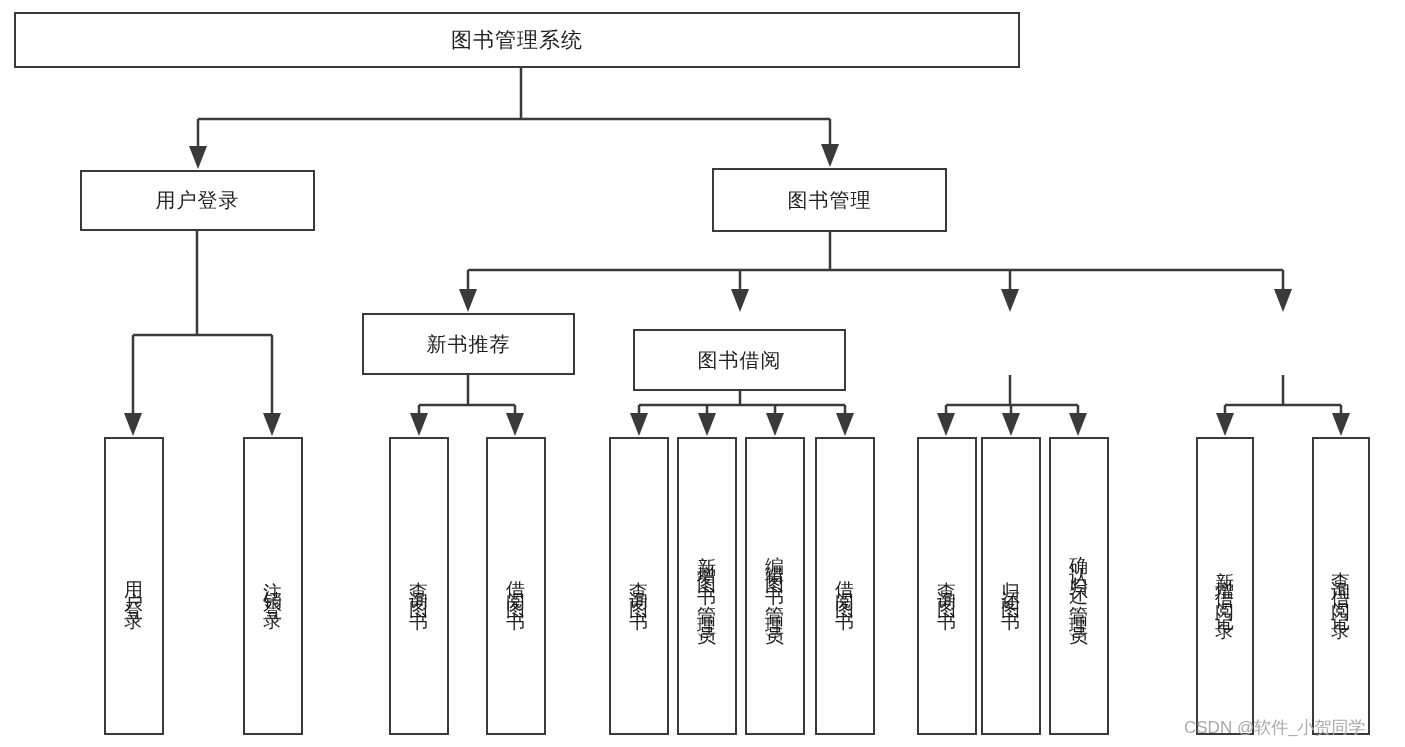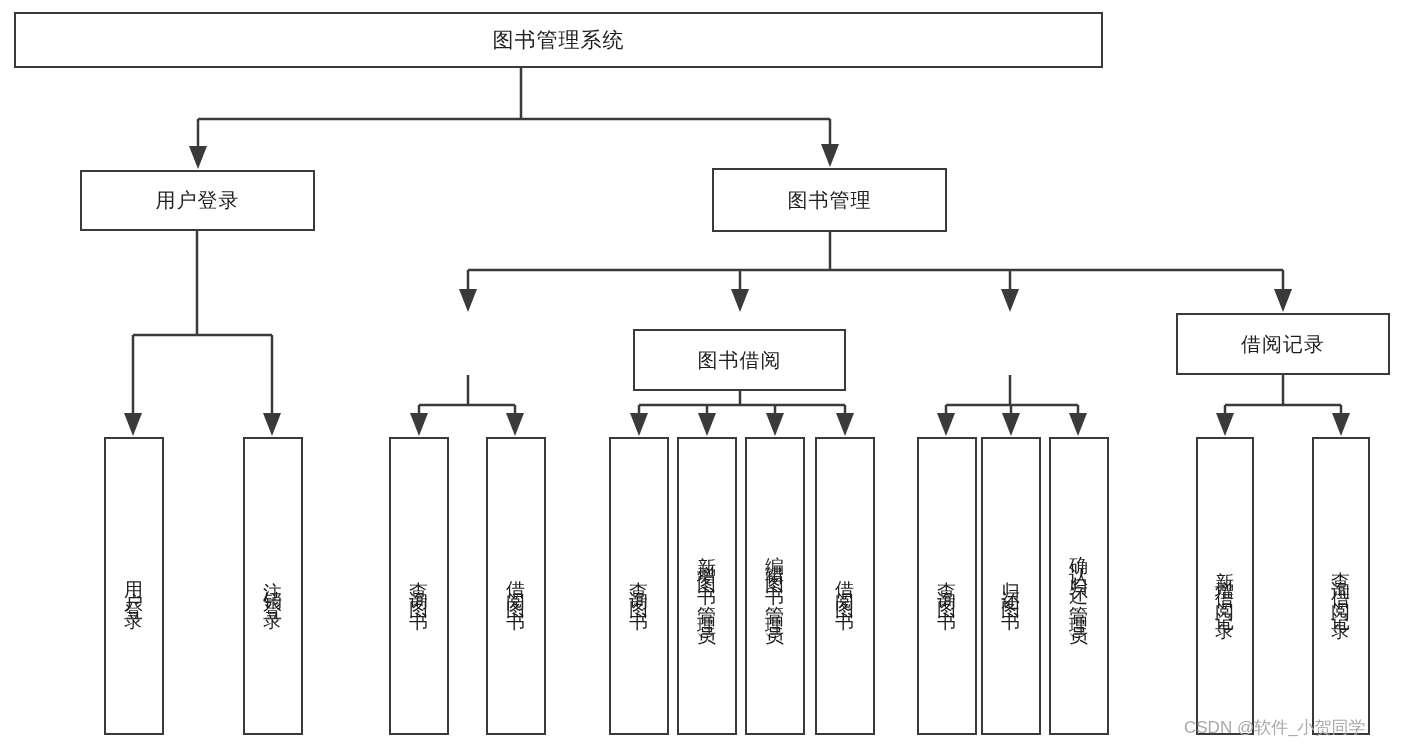--- a/index.html
+++ b/index.html
@@ -22,21 +22,21 @@
     box-sizing: border-box;
     border: 2.5px solid #3a3a3a;
     background: #ffffff;
     display: flex;
     align-items: center;
     justify-content: center;
     color: #1e1e1e;
     z-index: 2;
   }
   .hbox { font-size: 20px; letter-spacing: 1px; }
-  .root-box { left: 14px; top: 12px; width: 1089px; height: 56px; font-size: 21px; }
+  .root-box { left: 14px; top: 12px; width: 1006px; height: 56px; font-size: 21px; }
   .n-l2a { left: 80px;  top: 170px; width: 235px; height: 61px; }
   .n-l2b { left: 712px; top: 168px; width: 235px; height: 64px; justify-content: center; }
   .l3 { top: 313px; height: 62px; }
   .n-l3a { left: 362px;  width: 213px; }
   .n-l3b { left: 633px;  width: 213px; margin-top: 16px; }
   .n-l3c { left: 903px;  width: 213px; }
   .n-l3d { left: 1176px; width: 214px; }
   .leaf {
     top: 437px; height: 298px; width: 60px;
     writing-mode: vertical-rl;
@@ -109,25 +109,25 @@
     <span>图书管理系统</span>
   </div>
 
   <div class="box hbox n-l2a">
     <span>用户登录</span>
   </div>
   <div class="box hbox n-l2b">
     <span>图书管理</span>
   </div>
 
+  <div class="box hbox l3 n-l3a">
+    <span>新书推荐</span>
+  </div>
   <div class="box hbox l3 n-l3b">
     <span>图书借阅</span>
-  </div>
-  <div class="box hbox l3 n-l3d">
-    <span>借阅记录</span>
   </div>
 
   <div class="box leaf lf1">
     <span>用户登录</span>
   </div>
   <div class="box leaf lf2">
     <span>注销登录</span>
   </div>
 
   <div class="box leaf lf3">

